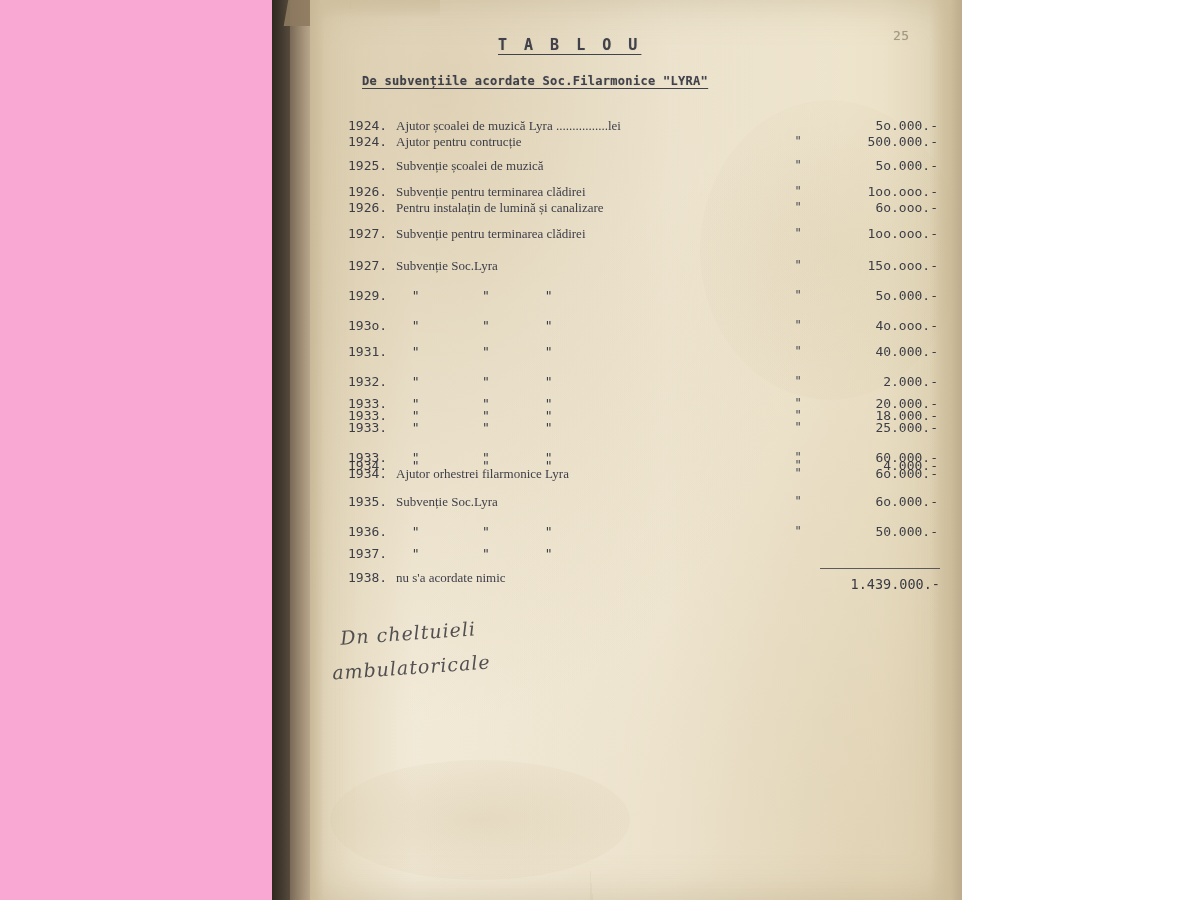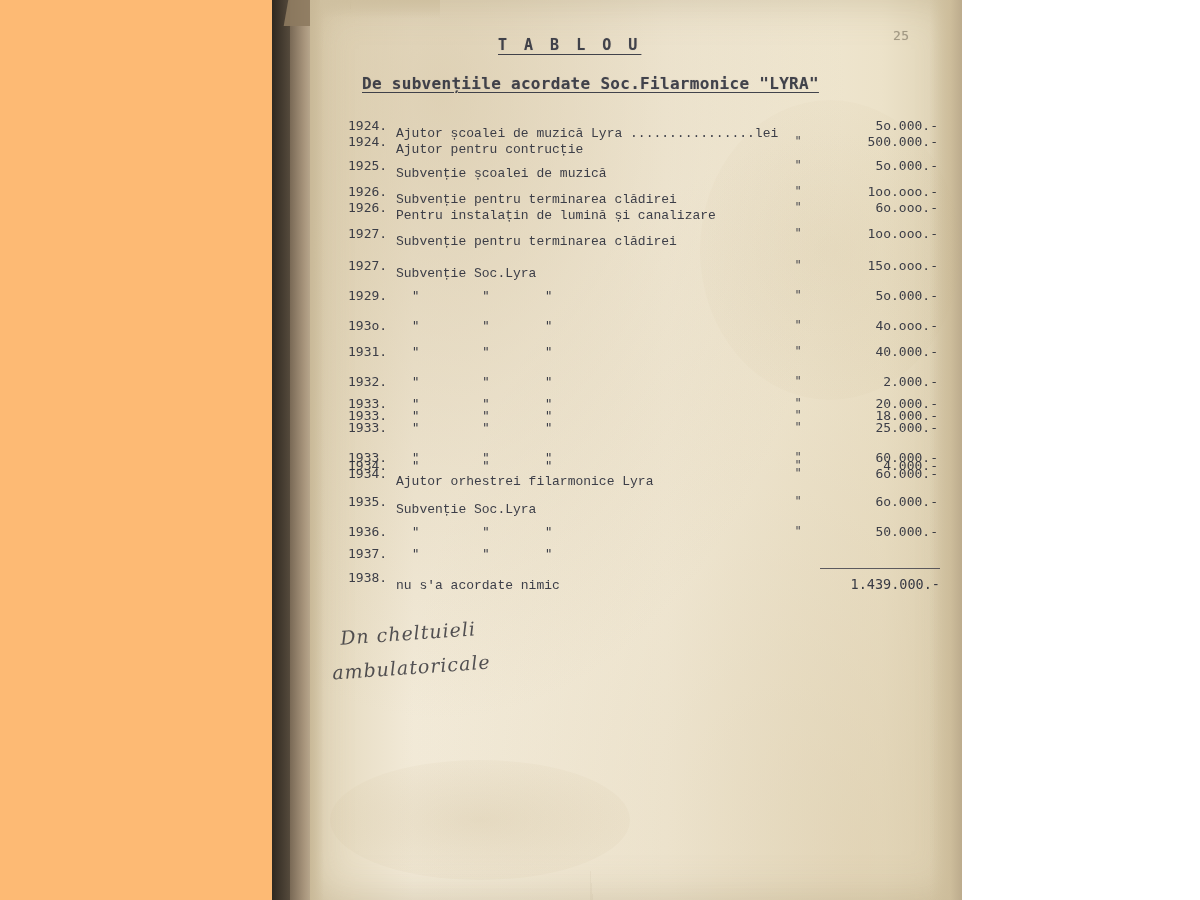--- a/index.html
+++ b/index.html
@@ -10,21 +10,21 @@
   body {
     width: 1200px;
     height: 900px;
     overflow: hidden;
     font-family: "Liberation Sans", sans-serif;
   }
   #scan {
     position: absolute;
     left: 0; top: 0;
     width: 1200px; height: 900px;
-    background: #fdba74;
+    background: #f9a8d4;
   }
   
   .gutter {
     position: absolute;
     left: 272px; top: 0;
     width: 46px; height: 900px;
     background: linear-gradient(to right, #4a4036 0%, #6b5c4a 30%, #a8957c 70%, #cbbda2 100%);
   }
   .gutter-dark {
     position: absolute;
@@ -100,21 +100,21 @@
   .title {
     left: 498px; top: 36px;
     font-size: 15px;
     letter-spacing: 4px;
     font-weight: bold;
     text-decoration: underline;
     text-underline-offset: 4px;
   }
   .subtitle {
     left: 362px; top: 74px;
-    font-size: 16px;
+    font-size: 12px;
     font-weight: bold;
     text-decoration: underline;
     text-underline-offset: 3px;
     letter-spacing: .3px;
   }
   .pagenum {
     left: 893px; top: 28px;
     font-size: 13px;
     color: #6a6250;
     opacity: .55;
@@ -136,26 +136,25 @@
     width: 46px;
     font-family: "DejaVu Sans Mono", "Liberation Mono", monospace;
     font-size: 13px;
     color: #2a2d3a;
     white-space: pre;
     opacity: .9;
   }
   .r-desc {
     position: absolute;
     left: 396px;
-    font-family: Liberation Mono, monospace;
-    font-size: 13px;
-    color: #2a2d3a;
-    white-space: pre;
-    opacity: .9;
-    margin-top: 8px;
+    font-family: Liberation Serif, serif;
+    font-size: 13px;
+    color: #2a2d3a;
+    white-space: pre;
+    opacity: .9;
   }
   .r-unit {
     position: absolute;
     left: 786px;
     width: 24px;
     text-align: center;
     font-family: "DejaVu Sans Mono", "Liberation Mono", monospace;
     font-size: 12px;
     color: #2a2d3a;
     white-space: pre;

